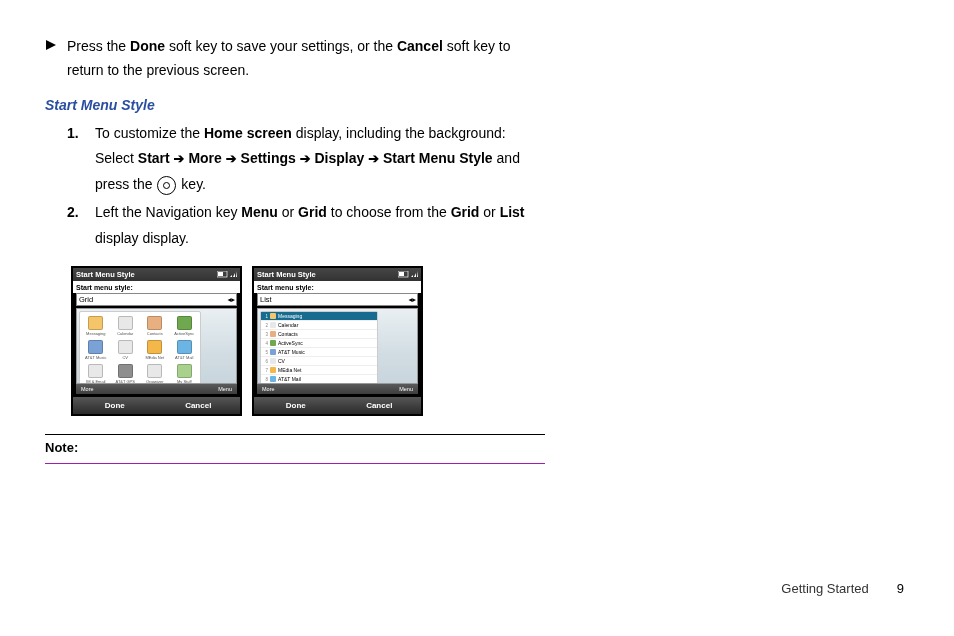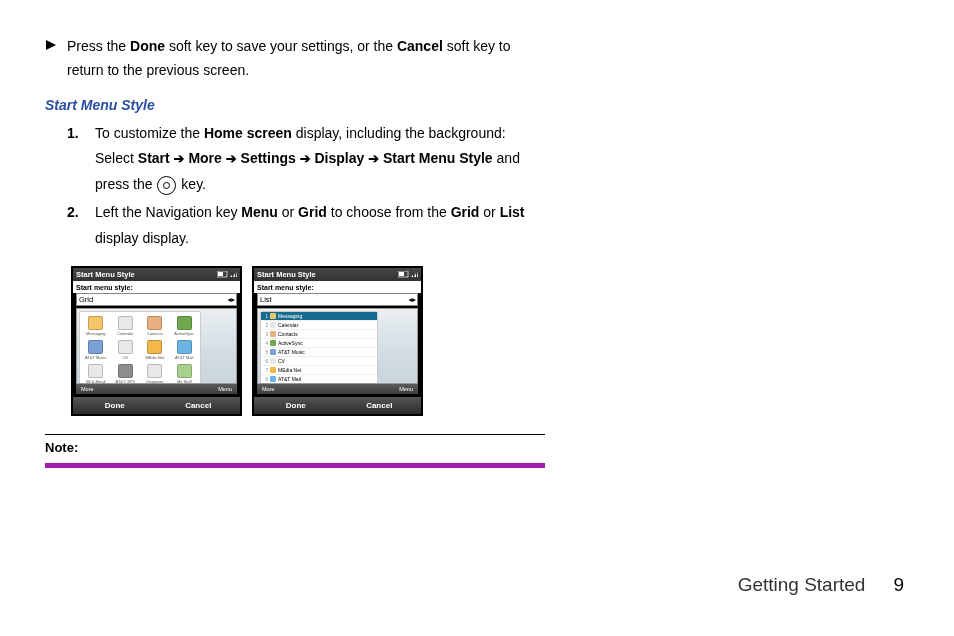--- a/index.html
+++ b/index.html
@@ -168,29 +168,29 @@
     display:flex;
     padding:4px 0;
     margin-top:3px;
   }
   .ph-softbar span { flex:1; text-align:center; }
   .note-divider { border-top:1px solid #000; margin: 18px 0 0 0; }
   .note {
     font-size: 13px;
     padding: 5px 0 6px 0;
     line-height:1.3;
-    border-bottom:5px solid #a21caf;
+    border-bottom:1px solid #a21caf;
     display:flex;
   }
   .note-label { font-weight:bold; flex:0 0 40px;}
   .footer {
     position: absolute;
     bottom: 40px;
     right: 50px;
-    font-size: 19px;
+    font-size: 13px;
     color: #333;
     display:flex;
     gap: 28px;
   }
   .footer .pg { color:#000; }
 </style>
 </head>
 <body>
 
 <div class="page">

